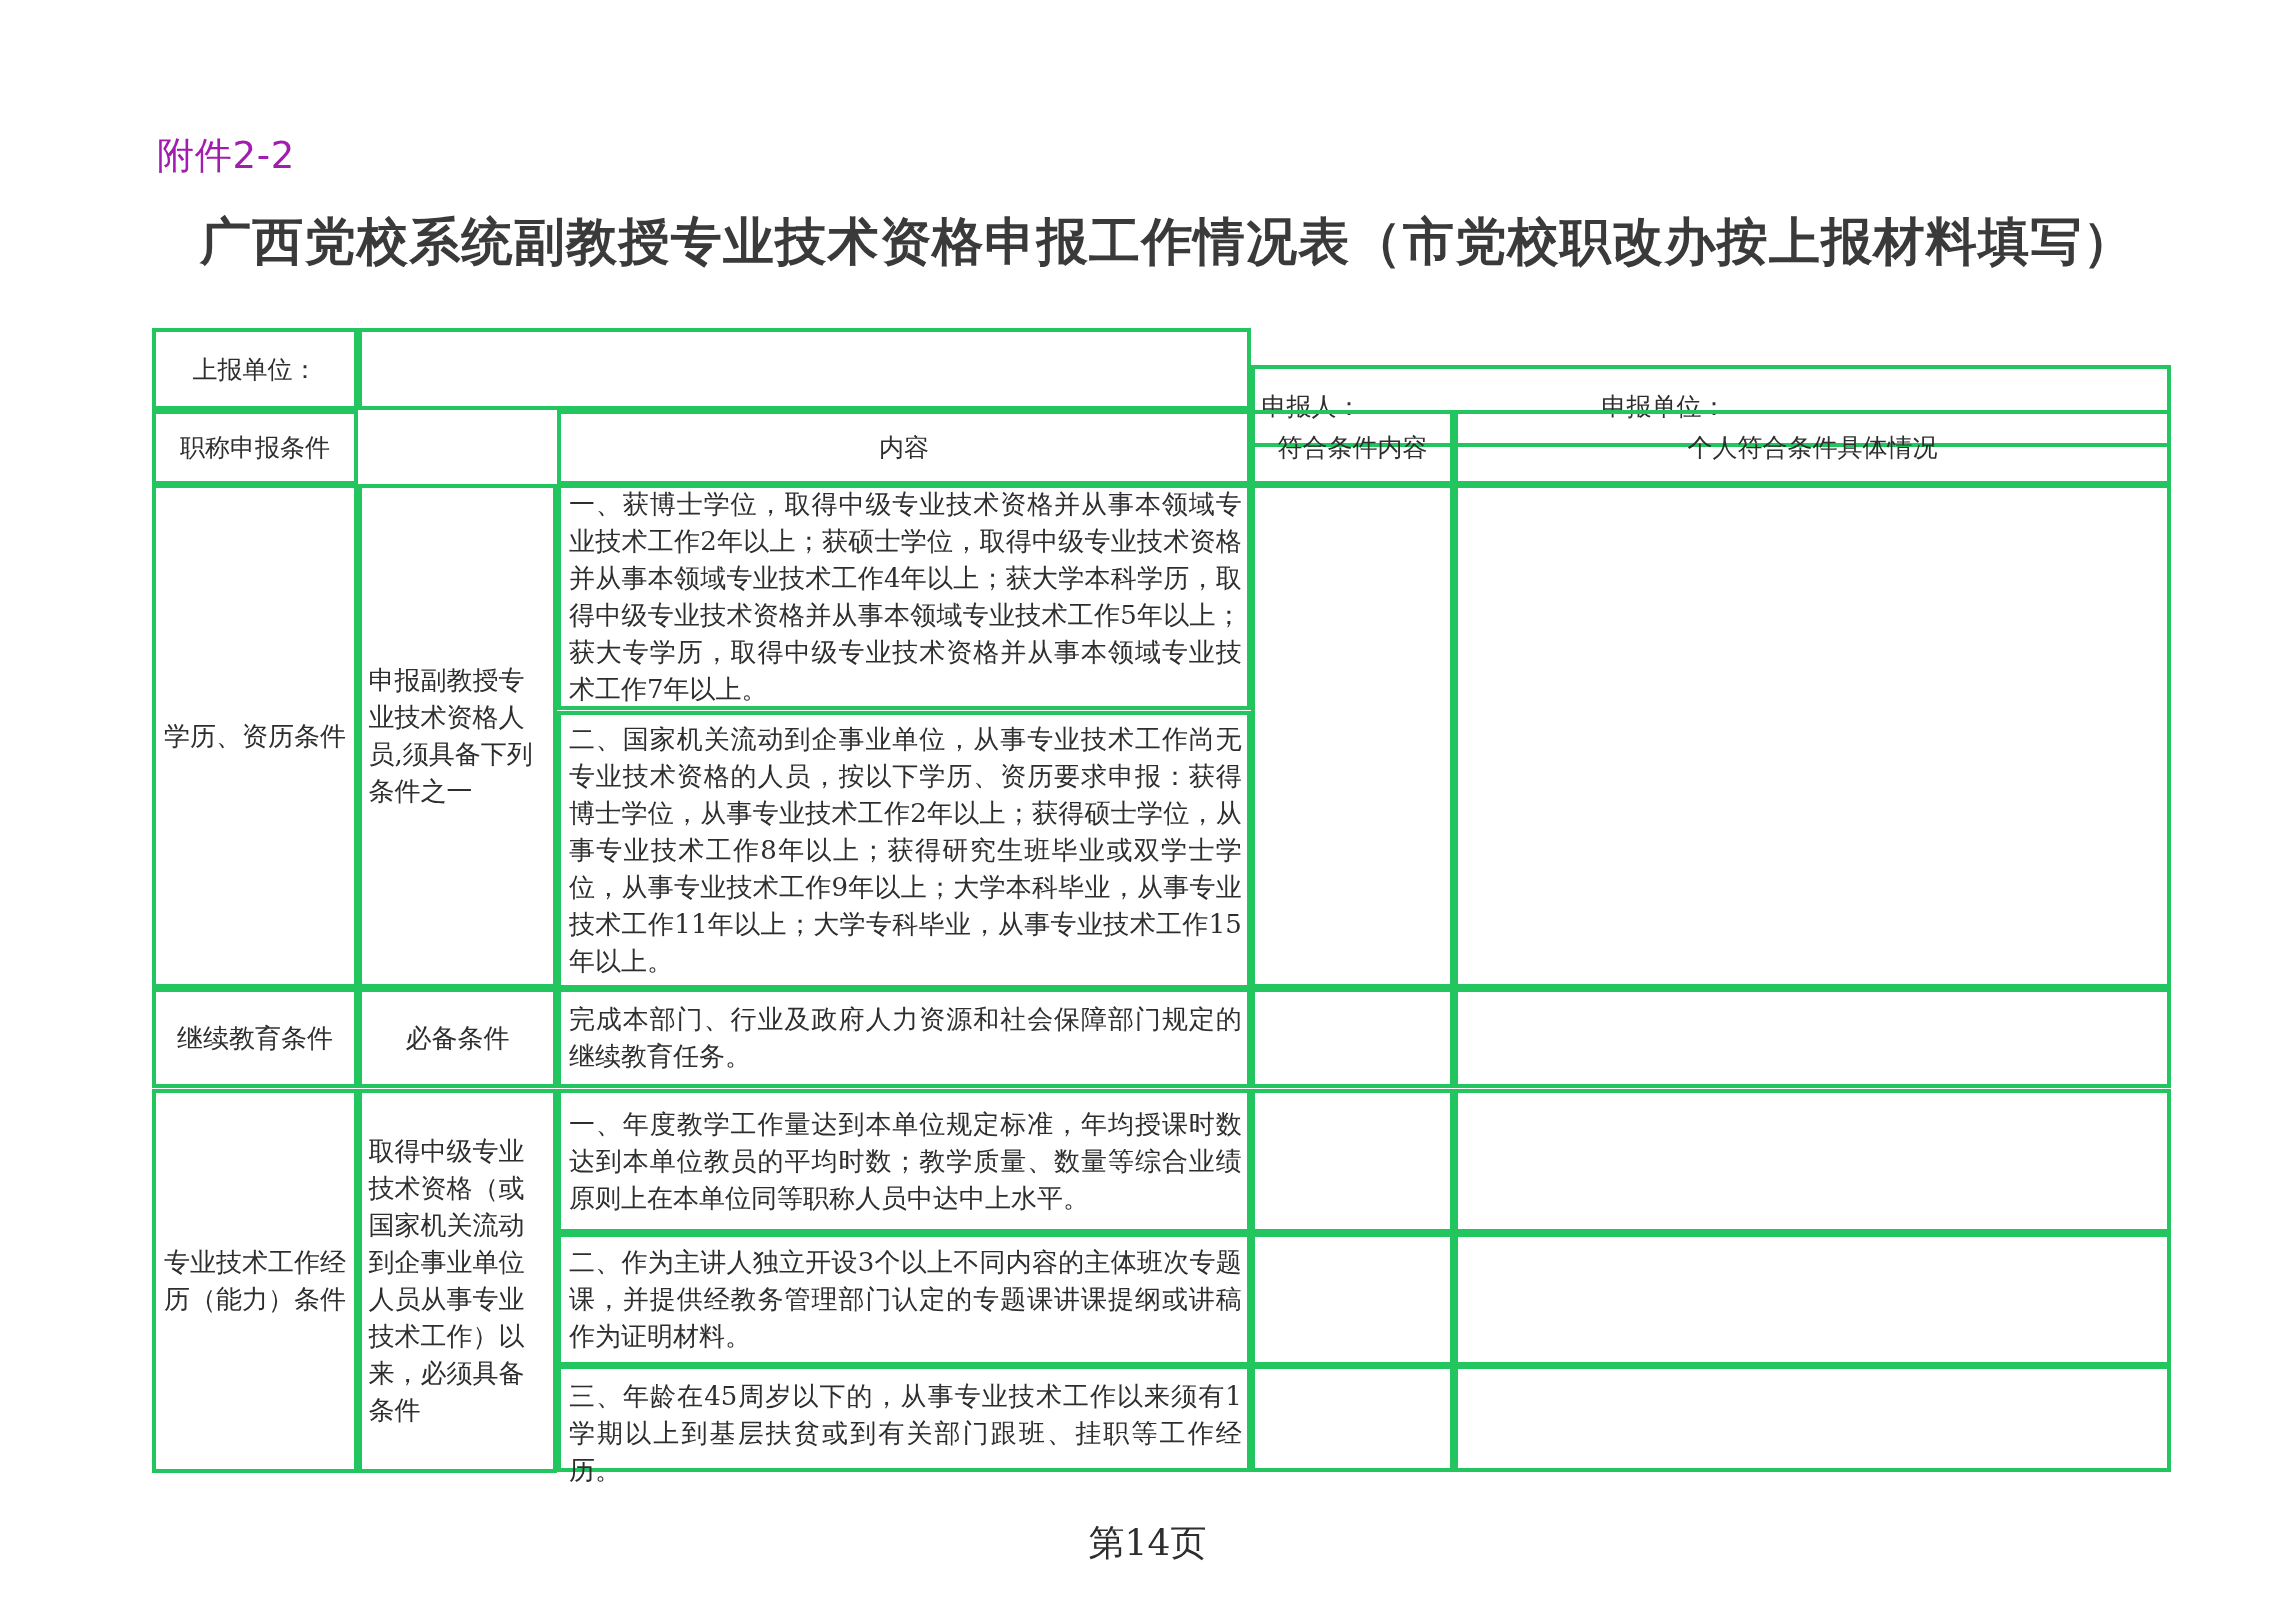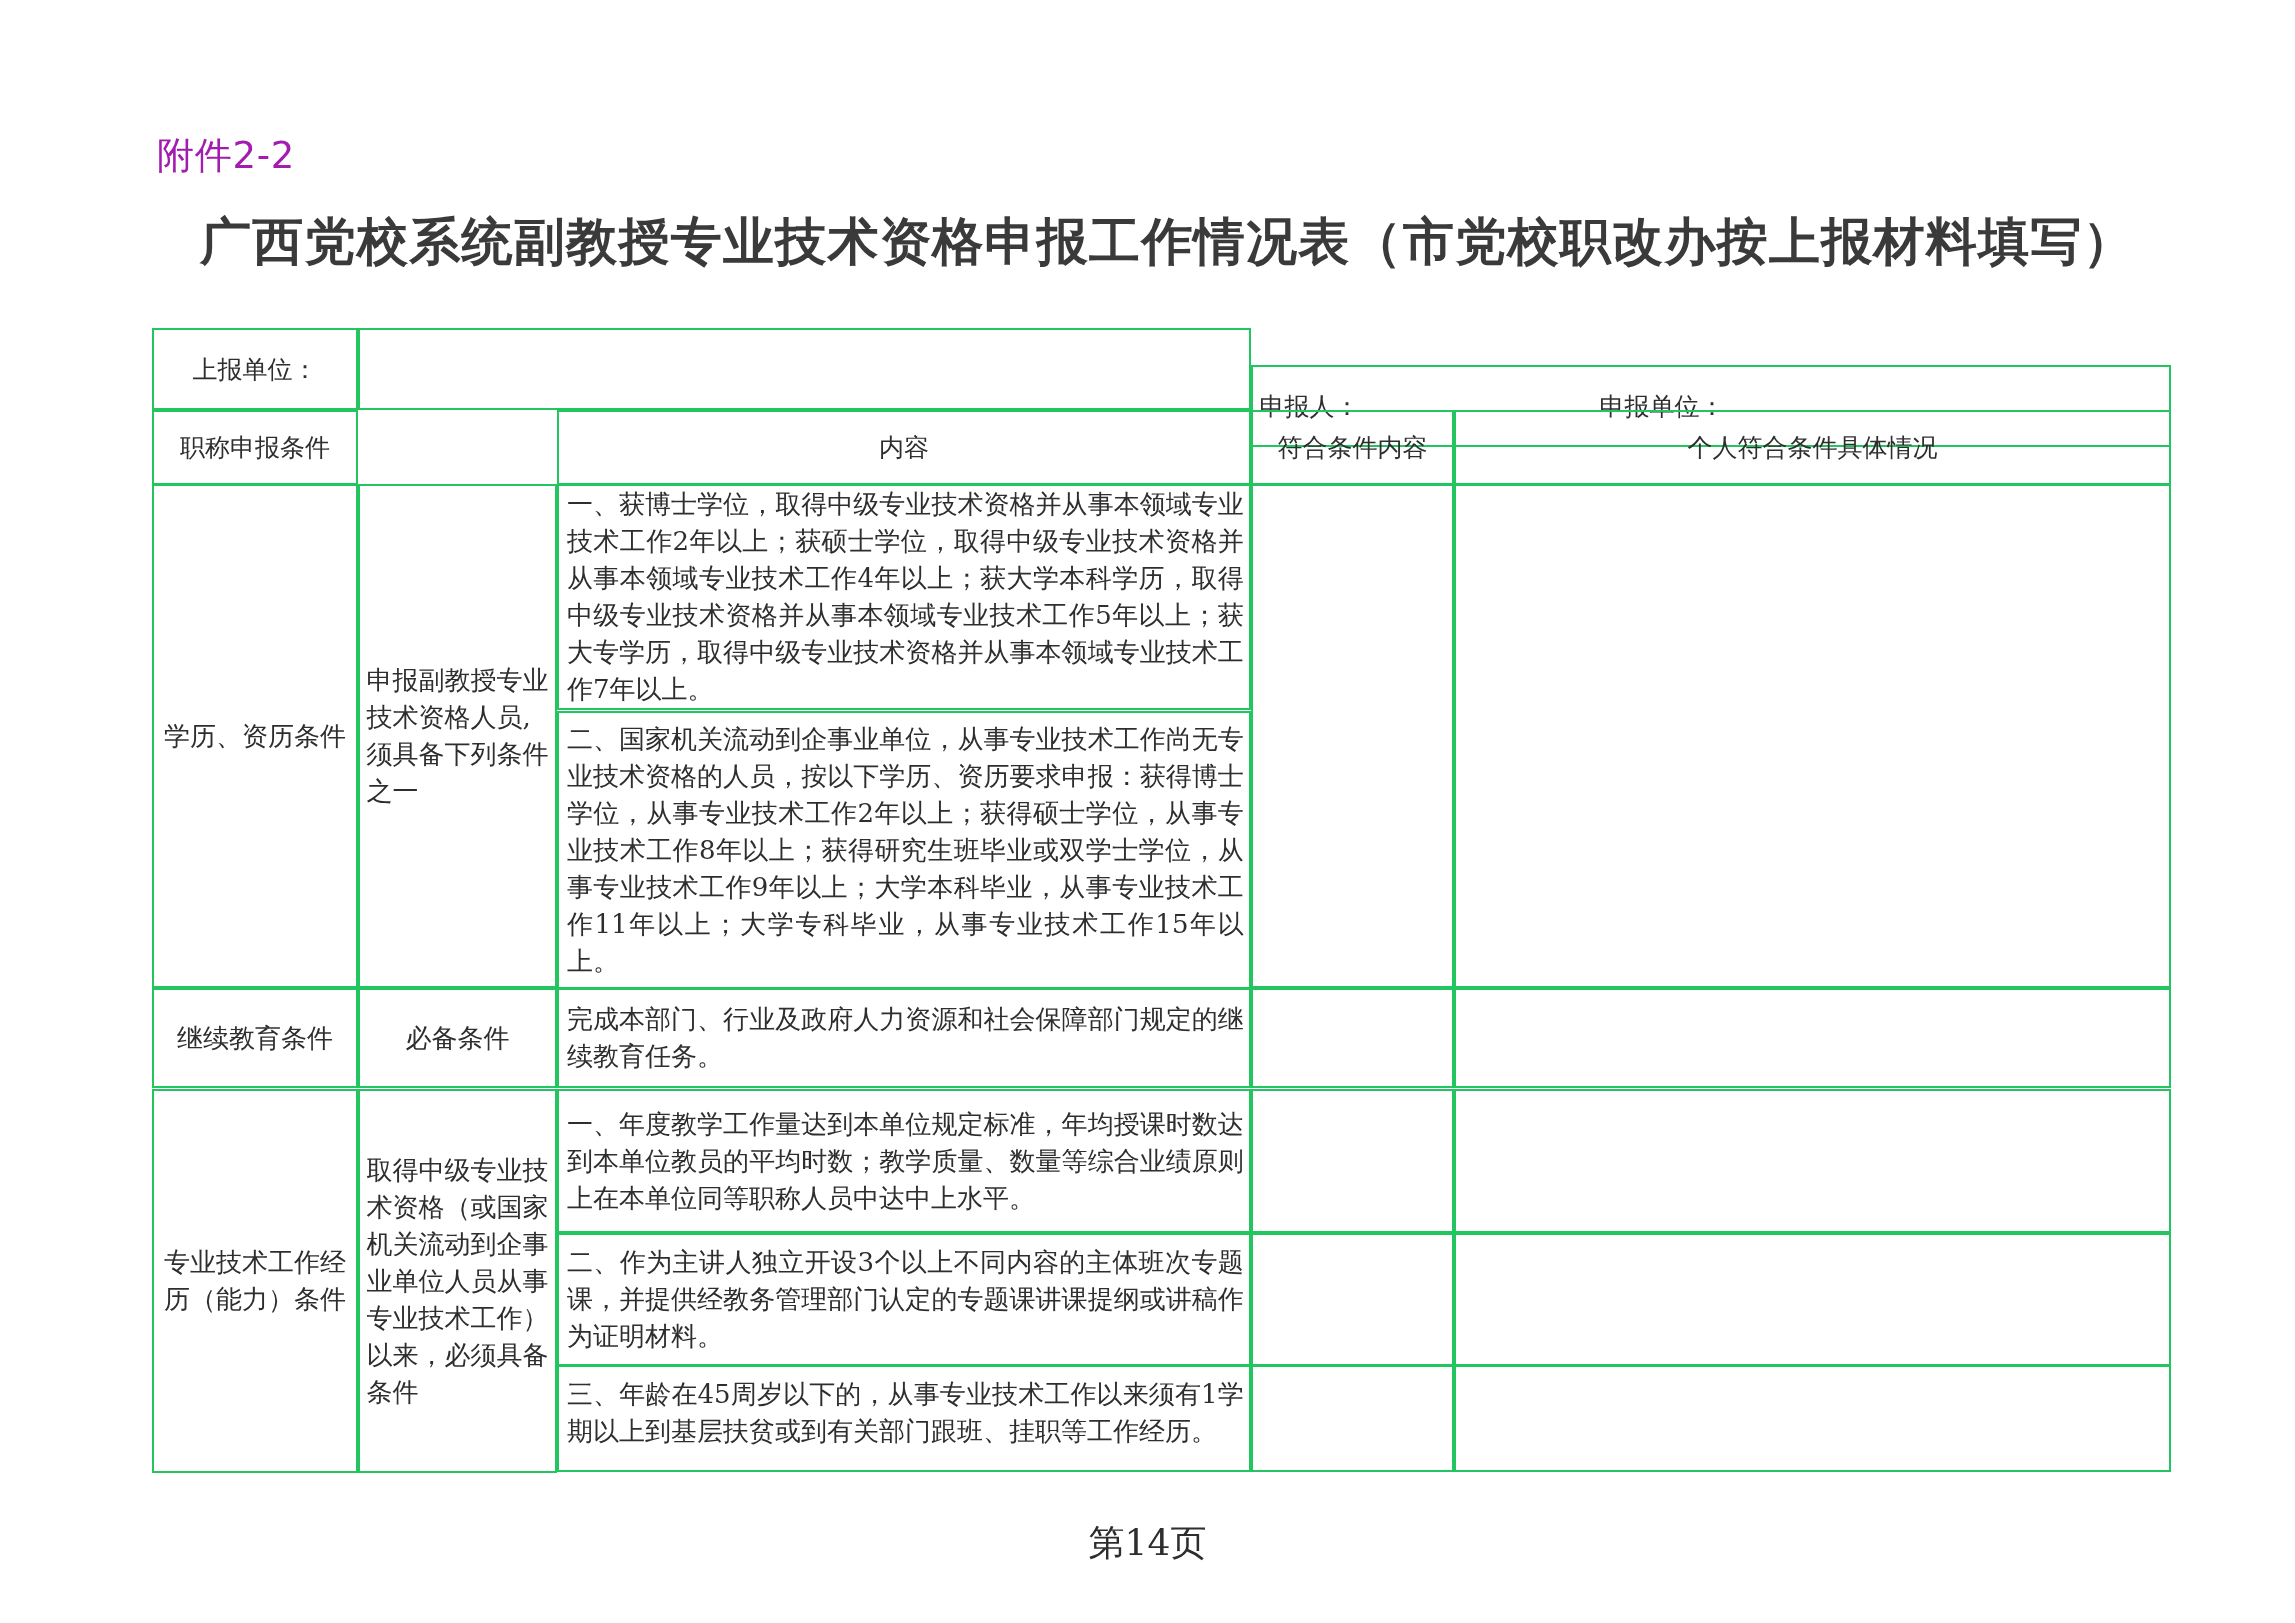--- a/index.html
+++ b/index.html
@@ -3,21 +3,21 @@
 <meta charset="utf-8">
 <style>
   html, body { margin:0; padding:0; background:#ffffff; }
   body { width:2295px; height:1623px; position:relative; overflow:hidden;
          font-family:"DejaVu Serif","Liberation Serif",serif; color:#2e2e2e; }
   .attachment { position:absolute; left:157px; top:131px; font-family:"DejaVu Sans","Liberation Sans",sans-serif;
                 font-size:37px; color:#a21caf; letter-spacing:0.7px; }
   .title { position:absolute; left:200px; top:208px; font-family:"DejaVu Sans","Liberation Sans",sans-serif;
            font-weight:bold; font-size:51px; color:#3a3a3a; letter-spacing:1.3px; white-space:nowrap; }
   .grid { position:absolute; left:153px; top:329px; width:2019px; height:1145px; }
-  .cell { position:absolute; box-sizing:border-box; border:2px solid #22c55e; margin-left:-1px; margin-top:-1px;
+  .cell { position:absolute; box-sizing:border-box; border:4px solid #22c55e; margin-left:-1px; margin-top:-1px;
           display:flex; font-size:26px; line-height:37px; }
   .center { align-items:center; justify-content:center; text-align:center; }
   .leftmid { align-items:center; justify-content:flex-start; }
   .content { align-items:center; padding:0 5.2px 0 7.9px; text-align:justify; }
   .content span { display:block; }
   .sans { font-family:"DejaVu Sans","Liberation Sans",sans-serif; font-size:25px; }
   .page-num { position:absolute; left:0; width:2295px; top:1519px; text-align:center; font-size:36px; color:#2e2e2e; }
 </style>
 </head>
 <body>

